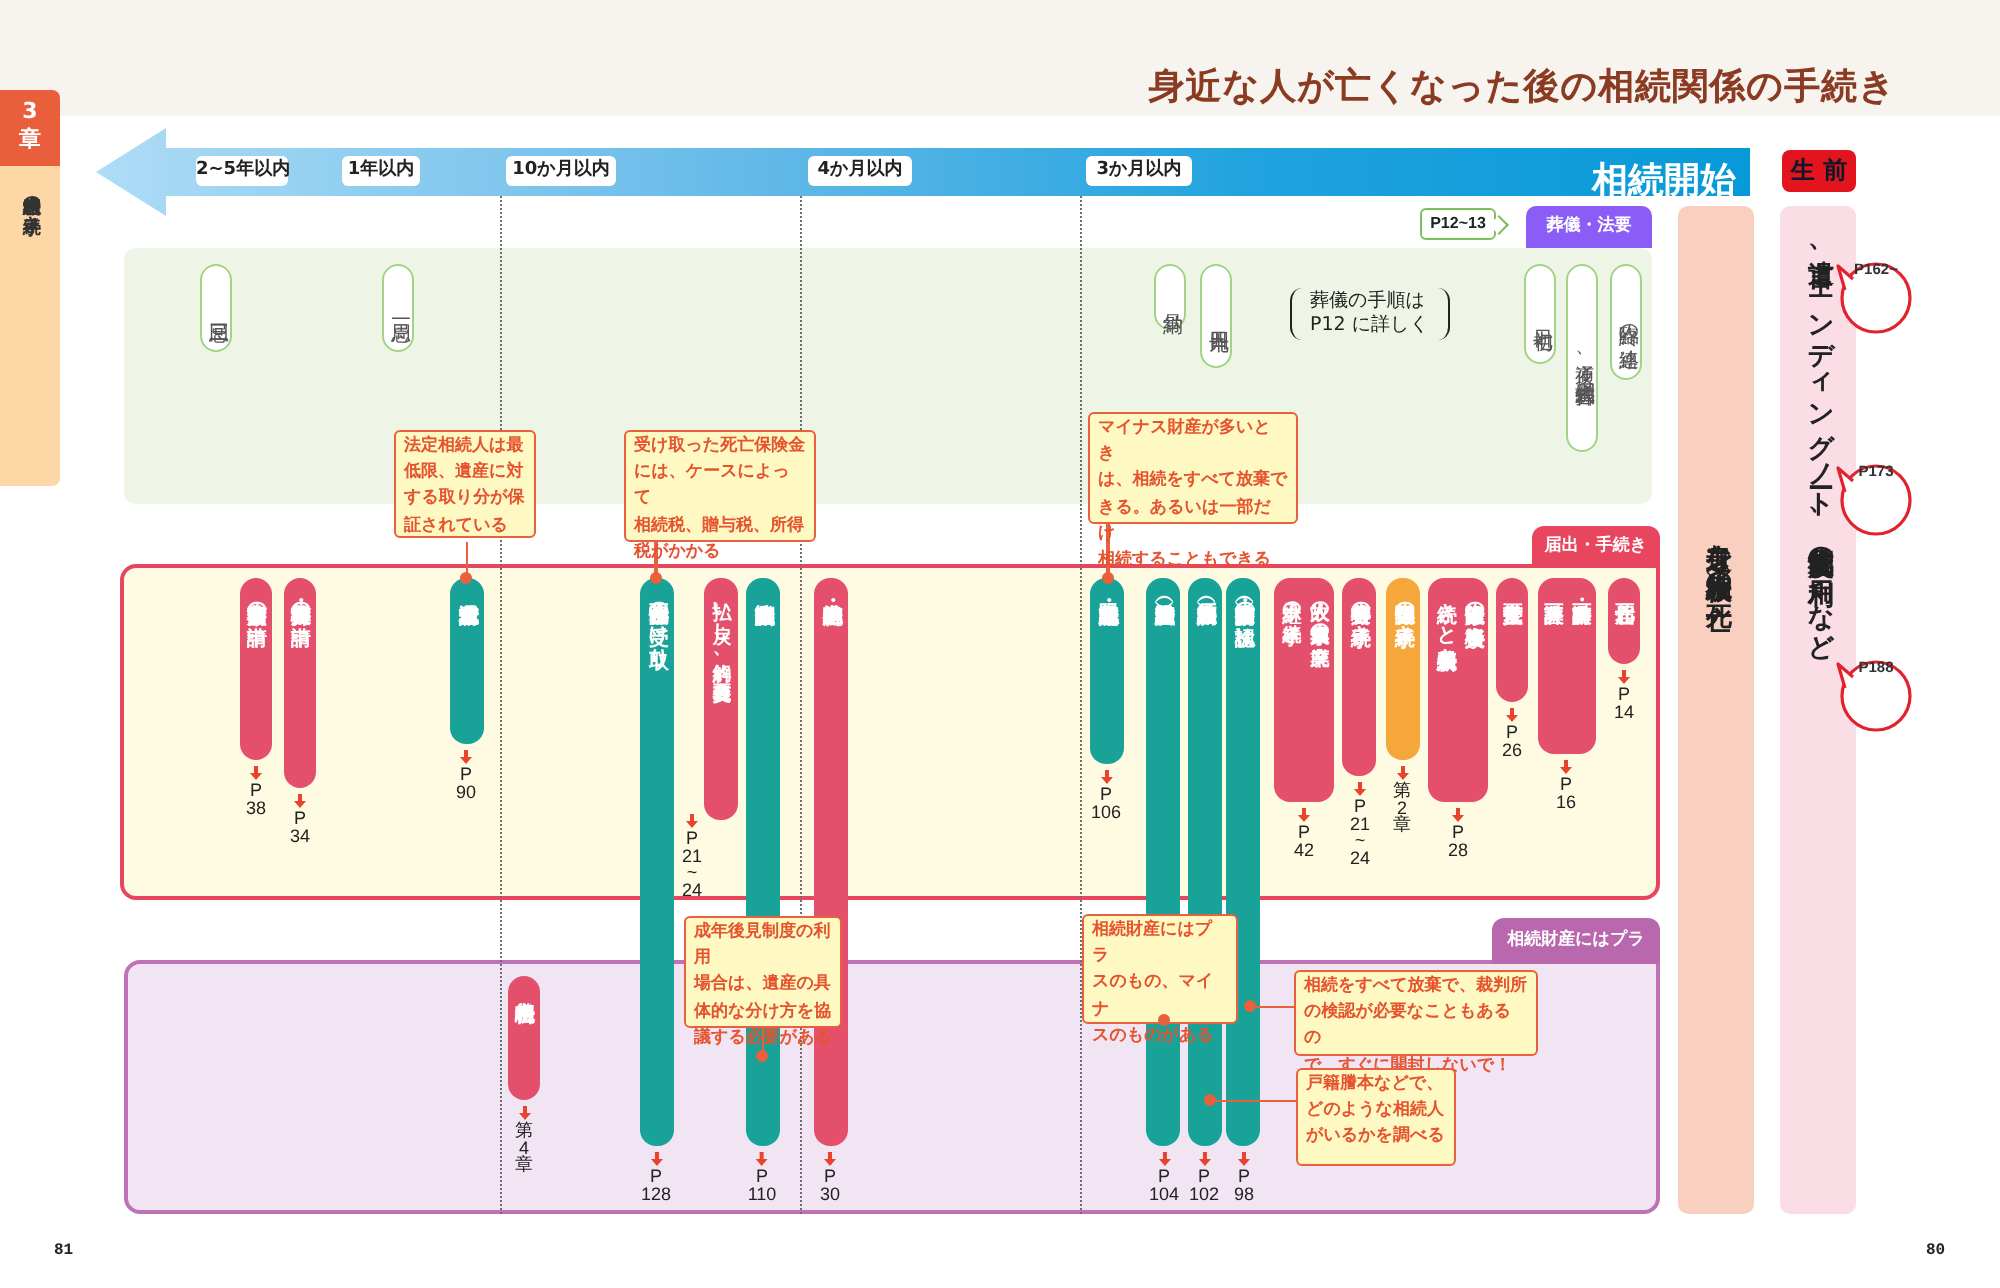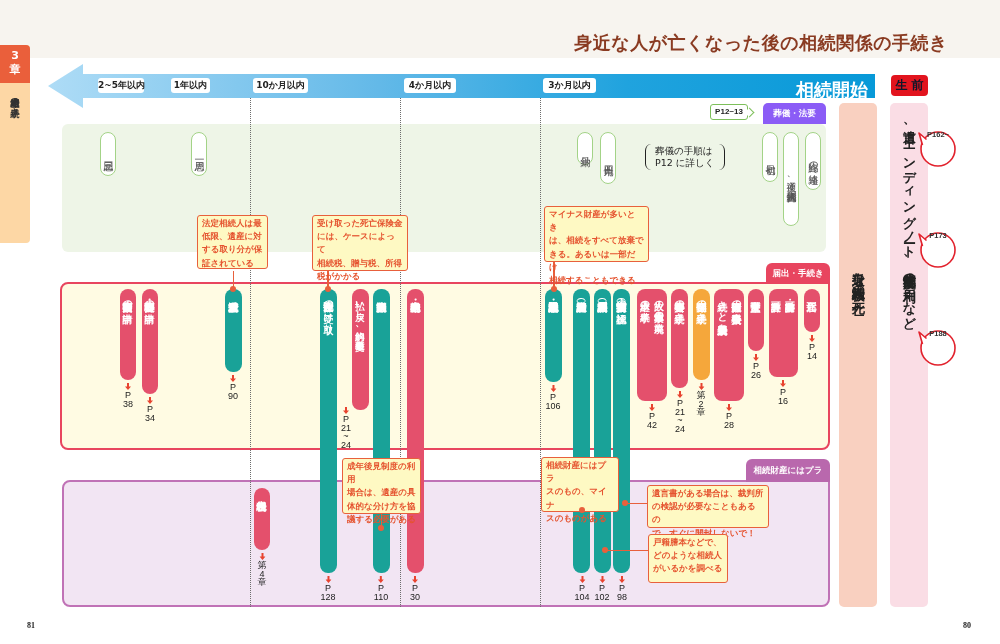--- a/index.html
+++ b/index.html
@@ -59,21 +59,21 @@
 
 
 #death-col{left:839px;top:103px;width:38px;height:504px;background:#f9d0c0;border-radius:5px}
 #death-text{left:848px;top:262px;width:20px;height:200px;font-size:13px;font-weight:bold;line-height:20px;white-space:nowrap;color:#222}
 #pre-col{left:890px;top:103px;width:38px;height:504px;background:#fadde5;border-radius:5px}
 #pre-text{left:899px;top:120px;width:20px;height:345px;font-size:13px;font-weight:bold;line-height:20px;white-space:pre;color:#222}
 .bub{position:absolute;width:40px;height:42px;z-index:7}
 .bub svg{position:absolute;left:0;top:0}
 .bub .bt{position:absolute;left:3px;top:2px;width:34px;text-align:center;font-size:7.5px;font-weight:bold;font-family:"Liberation Sans",sans-serif;color:#333}
 
-.pn{position:absolute;top:621px;font-size:8px;font-weight:bold;font-family:Liberation Serif, serif;color:#222}
+.pn{position:absolute;top:621px;font-size:8px;font-weight:bold;font-family:Liberation Mono, monospace;color:#222}
 </style>
 </head>
 <body>
 
 <div id="header-band" class="abs"></div>
 <div id="title" class="abs">身近な人が亡くなった後の相続関係の手続き</div>
 
 <div id="chapter-tab" class="abs">
   <div id="chapter-num">
     <span>3</span>
@@ -321,21 +321,21 @@
 議する必要がある</div>
 <div class="cl" style="left:380.5px;top:514px;width:1.5px;height:14px"></div>
 <div class="dot" style="left:381px;top:528px"></div>
 
 <div class="co" style="left:541px;top:457px;width:78px;height:55px">相続財産にはプラ
 スのもの、マイナ
 スのものがある</div>
 <div class="cl" style="left:581.5px;top:500px;width:1.5px;height:10px"></div>
 <div class="dot" style="left:582px;top:510px"></div>
 
-<div class="co" style="left:647px;top:485px;width:122px;height:43px">遺言書がある場合は、裁判所
+<div class="co" style="left:647px;top:485px;width:122px;height:43px">相続をすべて放棄で、裁判所
 の検認が必要なこともあるの
 で、すぐに開封しないで！</div>
 <div class="cl" style="left:625px;top:502.5px;width:22px;height:1.5px"></div>
 <div class="dot" style="left:625px;top:503px"></div>
 
 <div class="co" style="left:648px;top:534px;width:80px;height:49px">戸籍謄本などで、
 どのような相続人
 がいるかを調べる</div>
 <div class="cl" style="left:605px;top:549.5px;width:43px;height:1.5px"></div>
 <div class="dot" style="left:605px;top:550px"></div>

